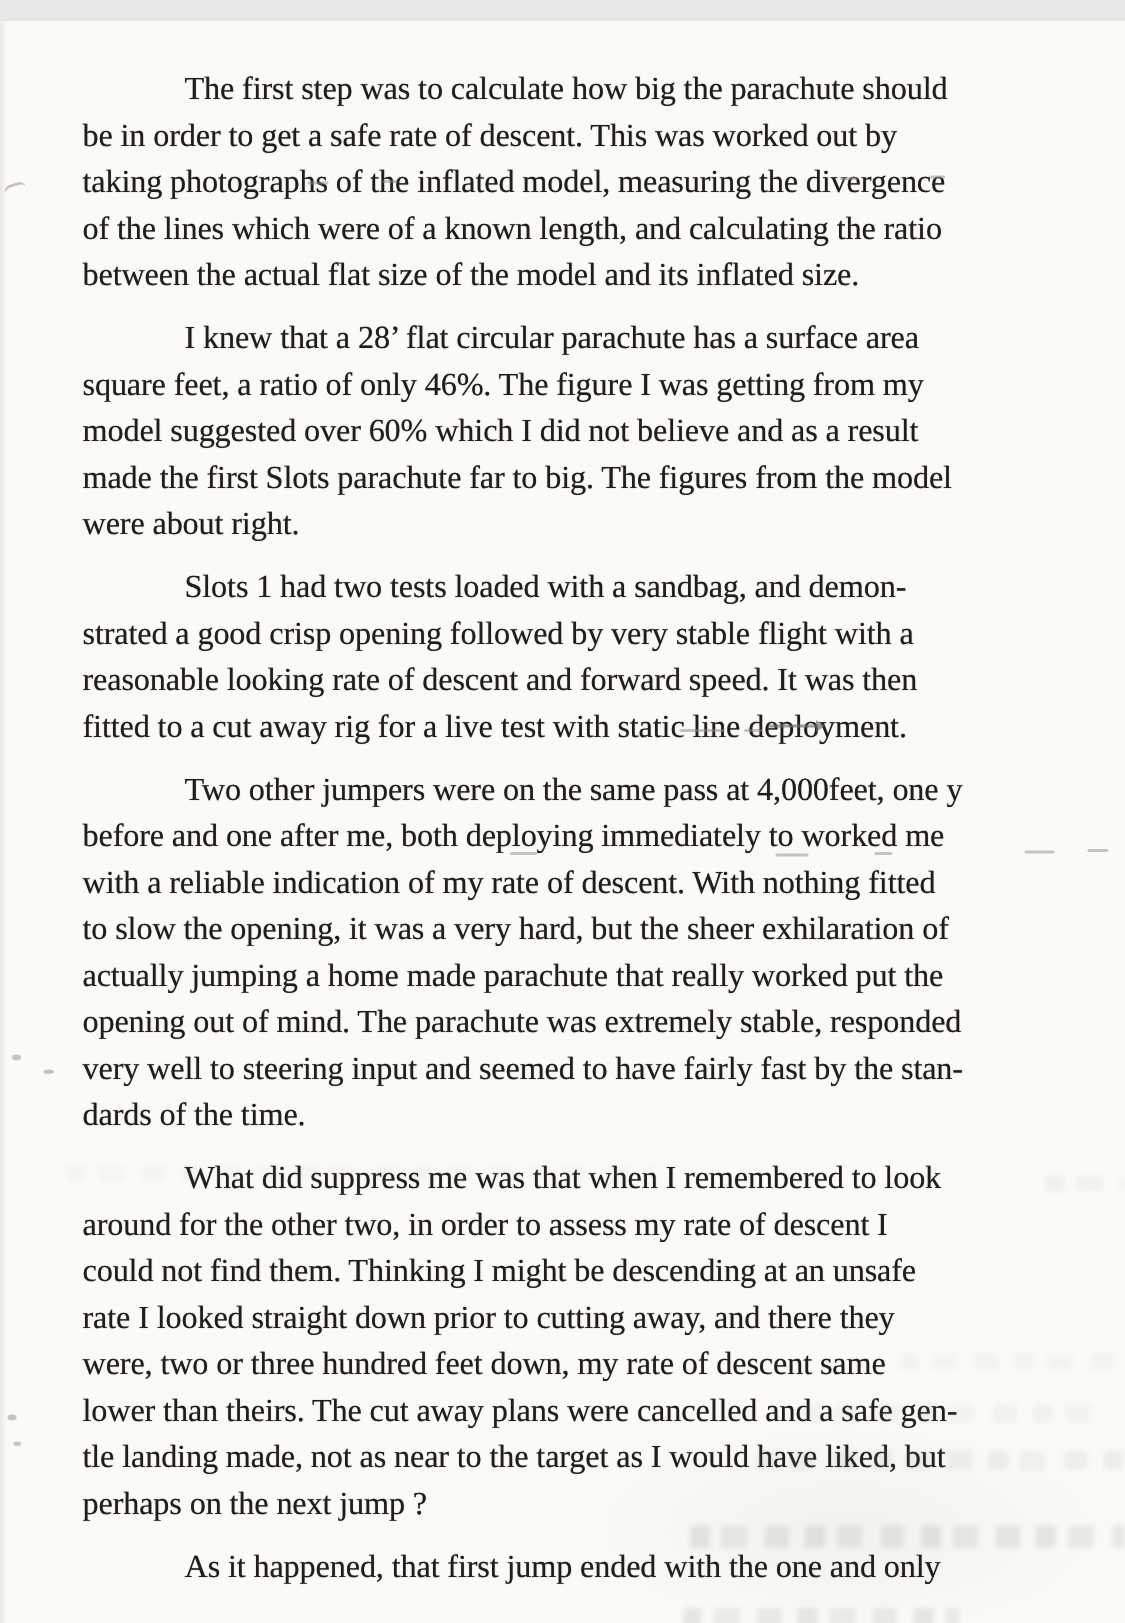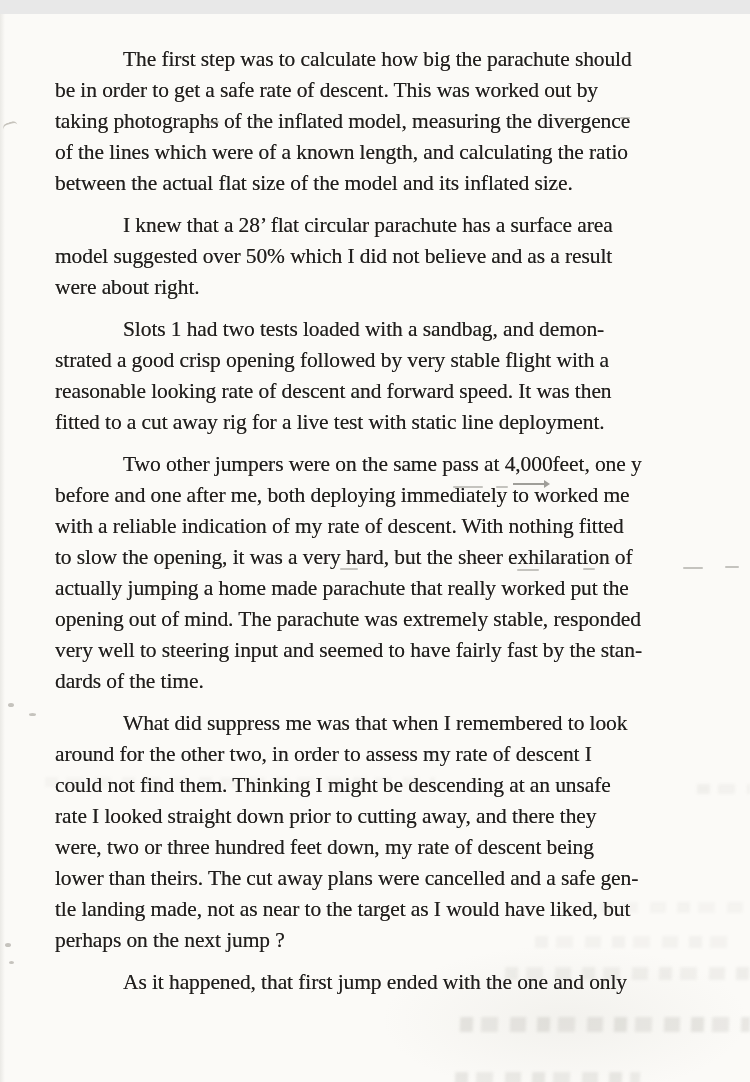--- a/index.html
+++ b/index.html
@@ -108,21 +108,23 @@
   <div class="text-block">
       <div class="para">
         <div class="line indent">The first step was to calculate how big the parachute should</div>
         <div class="line">be in order to get a safe rate of descent. This was worked out by</div>
         <div class="line">taking photographs of the inflated model, measuring the divergence</div>
         <div class="line">of the lines which were of a known length, and calculating the ratio</div>
         <div class="line">between the actual flat size of the model and its inflated size.</div>
       </div>
       <div class="para">
         <div class="line indent">I knew that a 28’ flat circular parachute has a surface area</div>
-        <div class="line">model suggested over 50% which I did not believe and as a result</div>
+        <div class="line">square feet, a ratio of only 46%. The figure I was getting from my</div>
+        <div class="line">model suggested over 60% which I did not believe and as a result</div>
+        <div class="line">made the first Slots parachute far to big. The figures from the model</div>
         <div class="line">were about right.</div>
       </div>
       <div class="para">
         <div class="line indent">Slots 1 had two tests loaded with a sandbag, and demon-</div>
         <div class="line">strated a good crisp opening followed by very stable flight with a</div>
         <div class="line">reasonable looking rate of descent and forward speed. It was then</div>
         <div class="line">fitted to a cut away rig for a live test with static line deployment.</div>
       </div>
       <div class="para">
         <div class="line indent">Two other jumpers were on the same pass at 4,000feet, one y</div>
@@ -132,21 +134,21 @@
         <div class="line">actually jumping a home made parachute that really worked put the</div>
         <div class="line">opening out of mind. The parachute was extremely stable, responded</div>
         <div class="line">very well to steering input and seemed to have fairly fast by the stan-</div>
         <div class="line">dards of the time.</div>
       </div>
       <div class="para">
         <div class="line indent">What did suppress me was that when I remembered to look</div>
         <div class="line">around for the other two, in order to assess my rate of descent I</div>
         <div class="line">could not find them. Thinking I might be descending at an unsafe</div>
         <div class="line">rate I looked straight down prior to cutting away, and there they</div>
-        <div class="line">were, two or three hundred feet down, my rate of descent being</div>
+        <div class="line">were, two or three hundred feet down, my rate of descent same</div>
         <div class="line">lower than theirs. The cut away plans were cancelled and a safe gen-</div>
         <div class="line">tle landing made, not as near to the target as I would have liked, but</div>
         <div class="line">perhaps on the next jump ?</div>
       </div>
       <div class="para">
         <div class="line indent">As it happened, that first jump ended with the one and only</div>
       </div>
     </div>
 
   <div class="squiggle" style="left:3px; top:108px;"></div>

